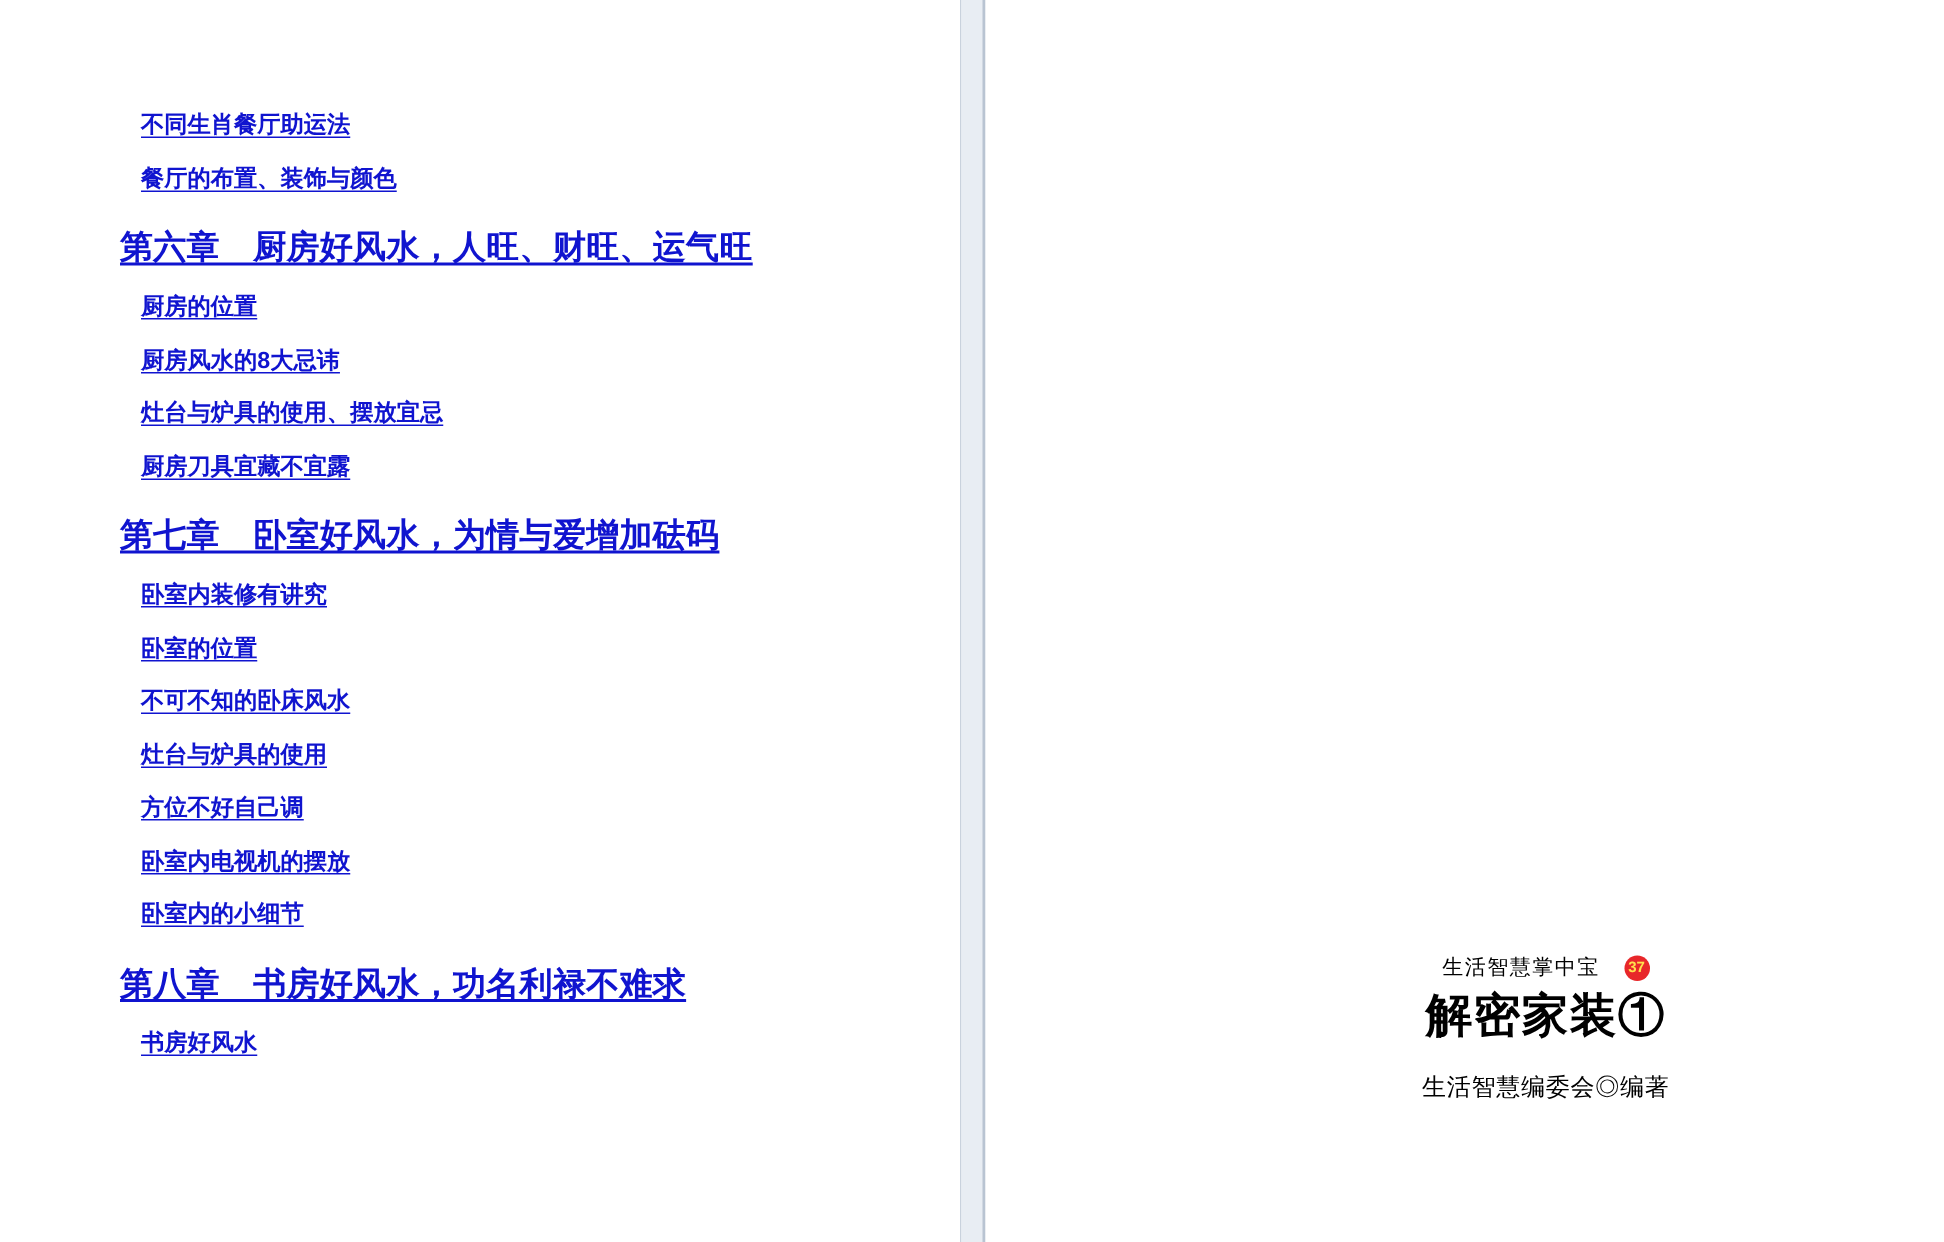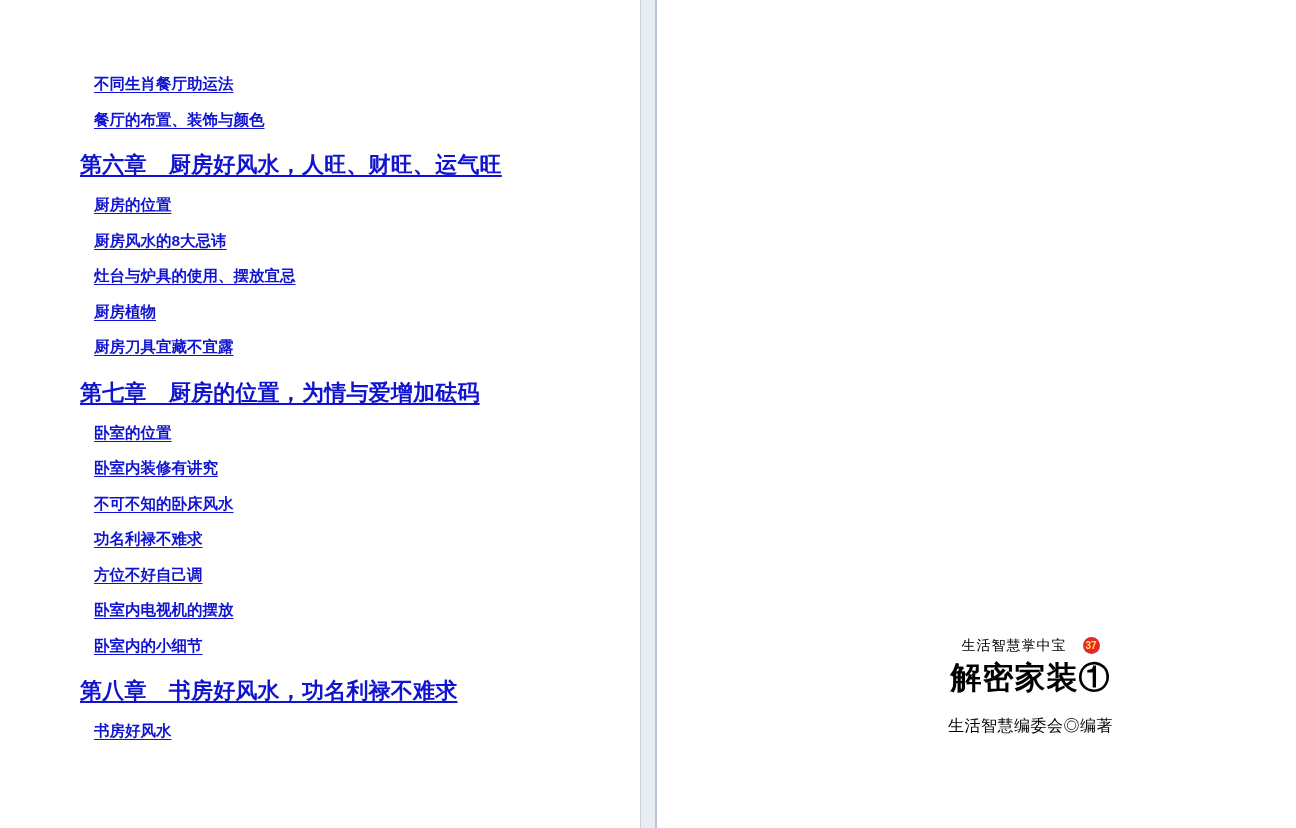--- a/index.html
+++ b/index.html
@@ -126,27 +126,26 @@
 <body>
 
 <div class="page page-left">
   <div class="toc" id="toc-left">
       <a class="toc-entry lvl-section left-pad-section" href="#"><span class="u">不同生肖餐厅助运法</span></a>
       <a class="toc-entry lvl-section left-pad-section" href="#"><span class="u">餐厅的布置、装饰与颜色</span></a>
       <a class="toc-entry lvl-chapter left-pad-chapter" href="#"><span class="u">第六章　厨房好风水，人旺、财旺、运气旺</span></a>
       <a class="toc-entry lvl-section left-pad-section" href="#"><span class="u">厨房的位置</span></a>
       <a class="toc-entry lvl-section left-pad-section" href="#"><span class="u">厨房风水的8大忌讳</span></a>
       <a class="toc-entry lvl-section left-pad-section" href="#"><span class="u">灶台与炉具的使用、摆放宜忌</span></a>
-      <a class="toc-entry lvl-section left-pad-section" href="#"><span class="u">厨房植物</span></a>
       <a class="toc-entry lvl-section left-pad-section" href="#"><span class="u">厨房刀具宜藏不宜露</span></a>
-      <a class="toc-entry lvl-chapter left-pad-chapter" href="#"><span class="u">第七章　厨房的位置，为情与爱增加砝码</span></a>
+      <a class="toc-entry lvl-chapter left-pad-chapter" href="#"><span class="u">第七章　卧室好风水，为情与爱增加砝码</span></a>
+      <a class="toc-entry lvl-section left-pad-section" href="#"><span class="u">卧室内装修有讲究</span></a>
       <a class="toc-entry lvl-section left-pad-section" href="#"><span class="u">卧室的位置</span></a>
-      <a class="toc-entry lvl-section left-pad-section" href="#"><span class="u">卧室内装修有讲究</span></a>
       <a class="toc-entry lvl-section left-pad-section" href="#"><span class="u">不可不知的卧床风水</span></a>
-      <a class="toc-entry lvl-section left-pad-section" href="#"><span class="u">功名利禄不难求</span></a>
+      <a class="toc-entry lvl-section left-pad-section" href="#"><span class="u">灶台与炉具的使用</span></a>
       <a class="toc-entry lvl-section left-pad-section" href="#"><span class="u">方位不好自己调</span></a>
       <a class="toc-entry lvl-section left-pad-section" href="#"><span class="u">卧室内电视机的摆放</span></a>
       <a class="toc-entry lvl-section left-pad-section" href="#"><span class="u">卧室内的小细节</span></a>
       <a class="toc-entry lvl-chapter left-pad-chapter" href="#"><span class="u">第八章　书房好风水，功名利禄不难求</span></a>
       <a class="toc-entry lvl-section left-pad-section" href="#"><span class="u">书房好风水</span></a>
     </div>
 </div>
 
 <div class="page-gap"></div>
 

